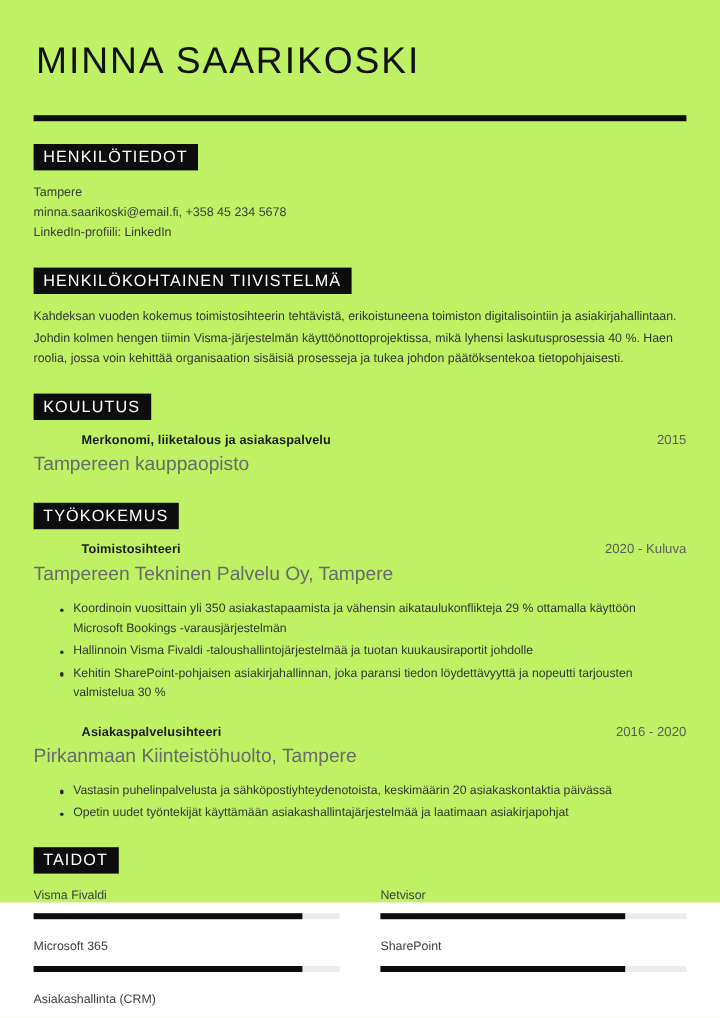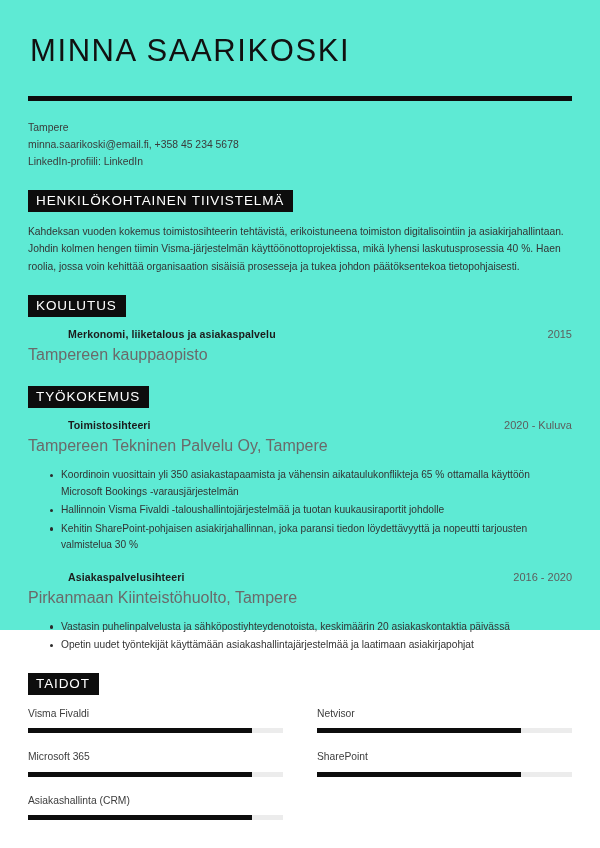--- a/index.html
+++ b/index.html
@@ -10,22 +10,22 @@
     background: #ffffff;
   }
   body {
     font-family: "Liberation Sans", sans-serif;
     color: #2b2b2b;
     -webkit-font-smoothing: antialiased;
   }
   .page {
     position: relative;
     width: 600px;
-    height: 630px;
-    background: #5eead4;
+    height: 752px;
+    background: #bef264;
     padding: 34px 28px 20px 28px;
   }
 
   
   .name {
     font-size: 31px;
     font-weight: 400;
     letter-spacing: 1.6px;
     color: #111111;
     line-height: 1.1;
@@ -151,20 +151,21 @@
 <body>
 
 <div class="page">
 
   <div>
     <h1 class="name">MINNA SAARIKOSKI</h1>
     <div class="name-rule"></div>
   </div>
 
   <div class="section">
+    <span class="section-title">HENKILÖTIEDOT</span>
     <div class="section-body">
       <div class="contact-line">Tampere</div>
       <div class="contact-line">minna.saarikoski@email.fi, +358 45 234 5678</div>
       <div class="contact-line">LinkedIn-profiili: LinkedIn</div>
     </div>
   </div>
 
   <div class="section">
     <span class="section-title">HENKILÖKOHTAINEN TIIVISTELMÄ</span>
     <div class="section-body">
@@ -189,21 +190,21 @@
     <span class="section-title">TYÖKOKEMUS</span>
     <div class="section-body">
 
       <div class="entry">
         <div class="entry-head">
           <span class="entry-title">Toimistosihteeri</span>
           <span class="entry-date">2020 - Kuluva</span>
         </div>
         <div class="entry-sub">Tampereen Tekninen Palvelu Oy, Tampere</div>
         <ul class="bullets">
-          <li>Koordinoin vuosittain yli 350 asiakastapaamista ja vähensin aikataulukonflikteja 65 % ottamalla käyttöön Microsoft Bookings -varausjärjestelmän</li>
+          <li>Koordinoin vuosittain yli 350 asiakastapaamista ja vähensin aikataulukonflikteja 29 % ottamalla käyttöön Microsoft Bookings -varausjärjestelmän</li>
           <li>Hallinnoin Visma Fivaldi -taloushallintojärjestelmää ja tuotan kuukausiraportit johdolle</li>
           <li>Kehitin SharePoint-pohjaisen asiakirjahallinnan, joka paransi tiedon löydettävyyttä ja nopeutti tarjousten valmistelua 30 %</li>
         </ul>
       </div>
 
       <div class="entry">
         <div class="entry-head">
           <span class="entry-title">Asiakaspalvelusihteeri</span>
           <span class="entry-date">2016 - 2020</span>
         </div>

